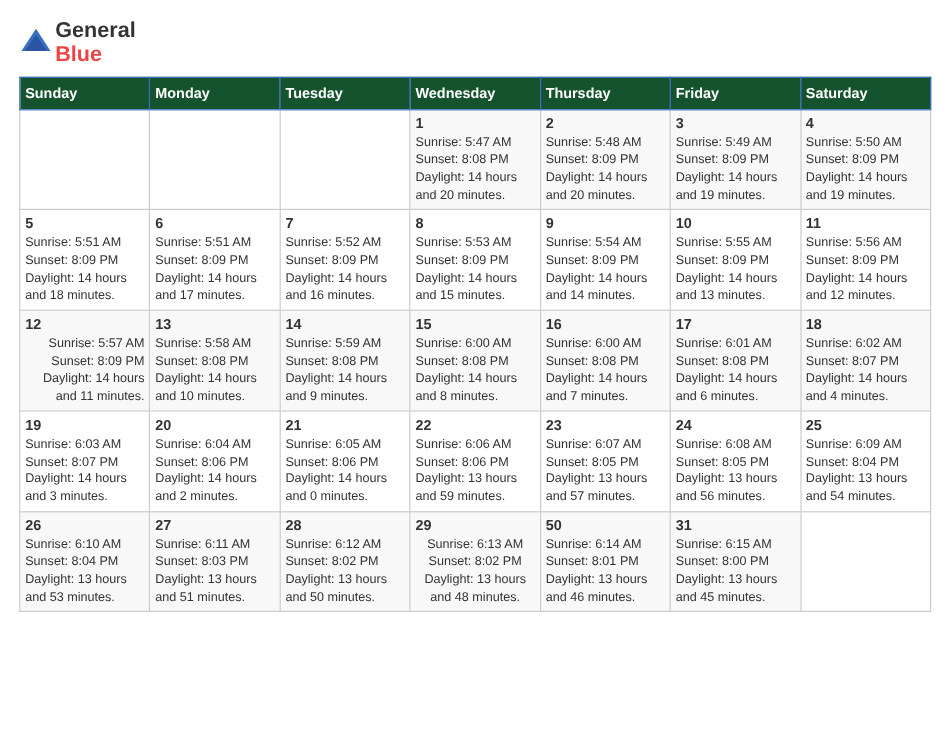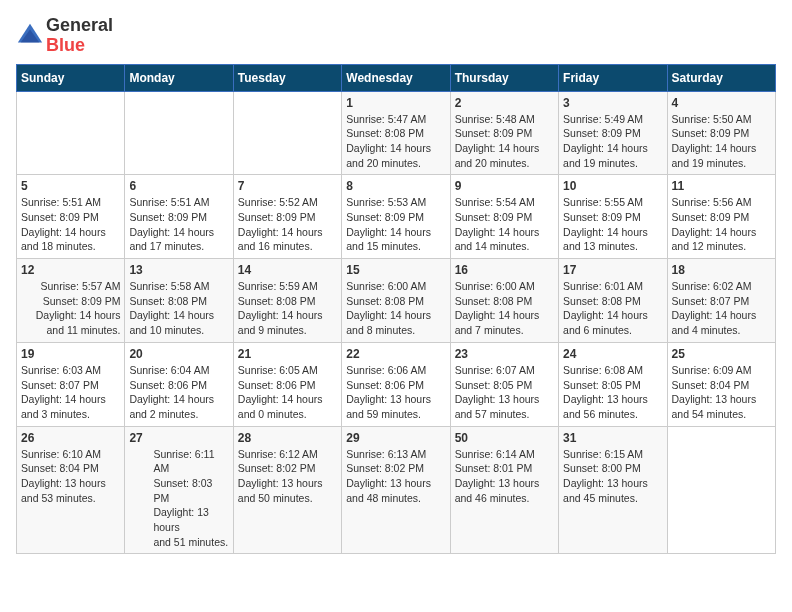--- a/index.html
+++ b/index.html
@@ -44,21 +44,21 @@
       font-size: 14px;
       font-weight: normal;
       color: #333;
     }
     table {
       width: 100%;
       border-collapse: collapse;
       font-size: 11px;
     }
     thead th {
-      background: #0c4a6e;
+      background: #14532d;
       color: #fff;
       padding: 6px 4px;
       text-align: left;
       font-size: 12px;
       font-weight: bold;
       border: 1px solid #3a6ebf;
       margin-top: 25px;
     }
     tbody td {
       border: 1px solid #ccc;
@@ -308,35 +308,35 @@
       <tr>
         <td>
           <span class="day-num">26</span>
           <div class="day-info" style="white-space: pre-line;">Sunrise: 6:10 AM
 Sunset: 8:04 PM
 Daylight: 13 hours
 and 53 minutes.</div>
         </td>
         <td>
           <span class="day-num">27</span>
-          <div class="day-info" style="white-space: pre-line; margin-left: 24px;">Sunrise: 6:11 AM
+          <div class="day-info" style="white-space: pre-line;">Sunrise: 6:11 AM
 Sunset: 8:03 PM
 Daylight: 13 hours
 and 51 minutes.</div>
         </td>
         <td>
           <span class="day-num">28</span>
           <div class="day-info" style="white-space: pre-line;">Sunrise: 6:12 AM
 Sunset: 8:02 PM
 Daylight: 13 hours
 and 50 minutes.</div>
         </td>
         <td>
           <span class="day-num">29</span>
-          <div class="day-info" style="white-space: pre-line;">Sunrise: 6:13 AM
+          <div class="day-info" style="white-space: pre-line; text-align: center;">Sunrise: 6:13 AM
 Sunset: 8:02 PM
 Daylight: 13 hours
 and 48 minutes.</div>
         </td>
         <td>
           <span class="day-num">50</span>
           <div class="day-info" style="white-space: pre-line;">Sunrise: 6:14 AM
 Sunset: 8:01 PM
 Daylight: 13 hours
 and 46 minutes.</div>

